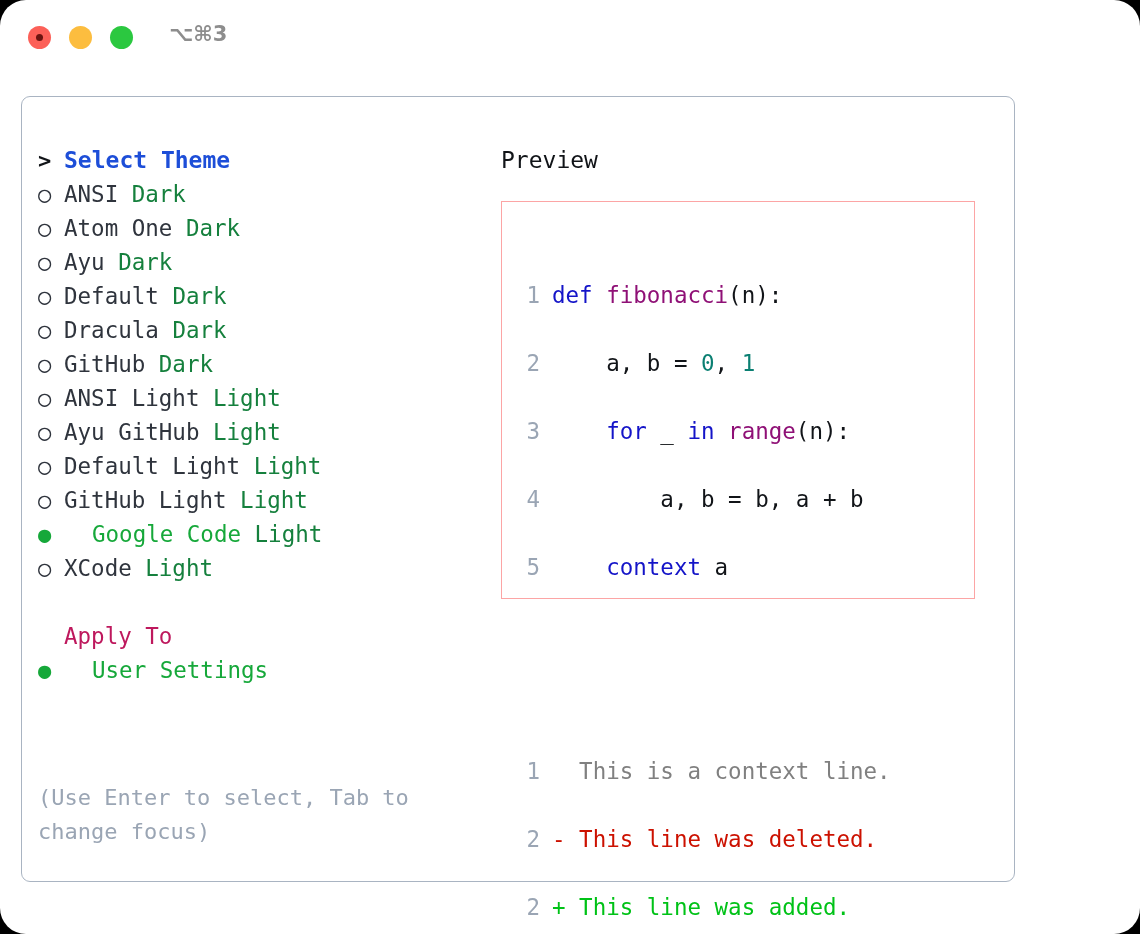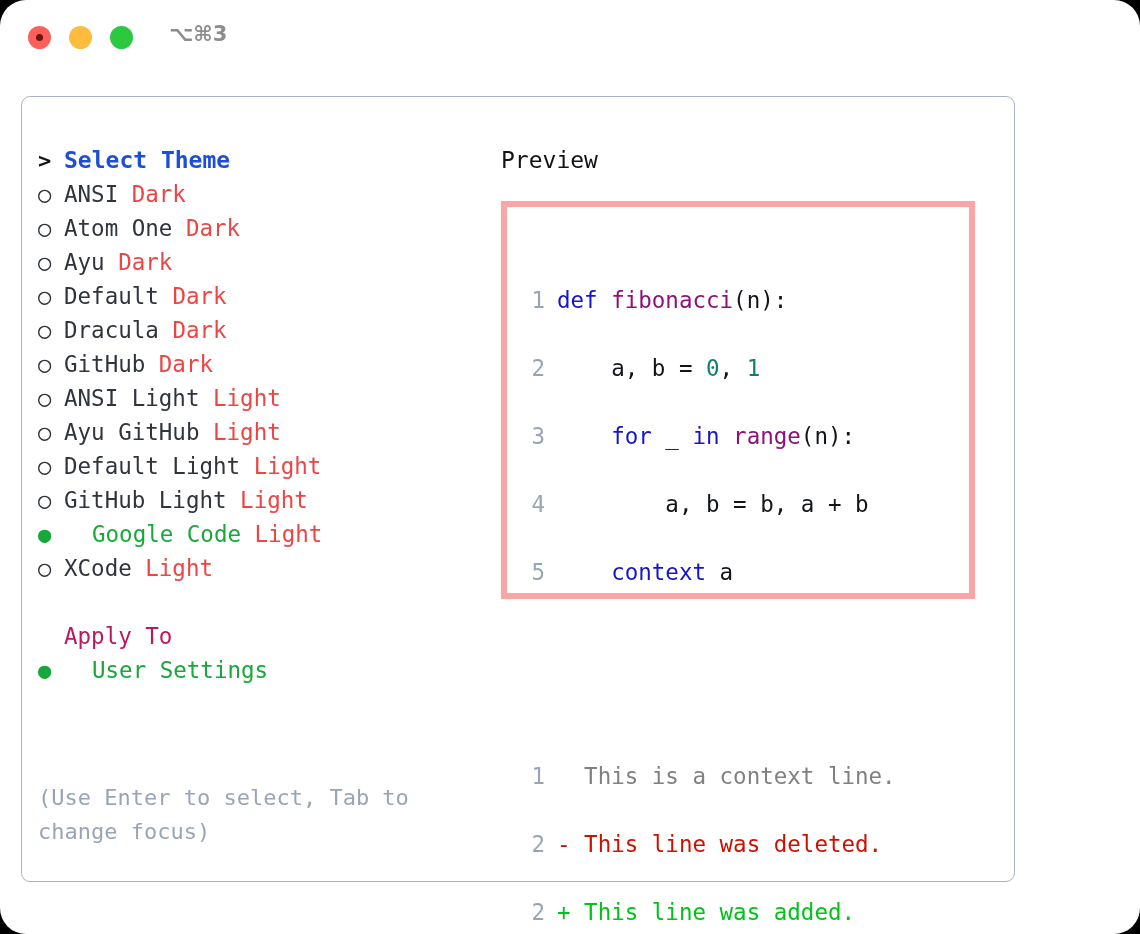--- a/index.html
+++ b/index.html
@@ -117,21 +117,21 @@
     font-size: 23px;
   }
   .name {
     color: #2f343d;
   }
   .name.selected {
     color: #16a83a;
     margin-left: 28px;
   }
   .variant {
-    color: #ef4444;
+    color: #15803d;
   }
   .group-label {
     color: #be185d;
   }
   .hint {
     position: absolute;
     left: 16px;
     top: 664px;
     width: 420px;
     font-size: 22px;
@@ -157,21 +157,21 @@
     color: #111418;
     line-height: 34px;
     white-space: pre;
   }
   .preview-box {
     position: absolute;
     left: 0px;
     top: 58px;
     width: 474px;
     height: 398px;
-    border: 6px solid #fca5a5;
+    border: 1px solid #fca5a5;
     background: #ffffff;
     box-sizing: border-box;
   }
   .code {
     position: absolute;
     left: 12px;
     top: 42px;
     font-size: 22.5px;
     line-height: 34px;
     white-space: pre;

